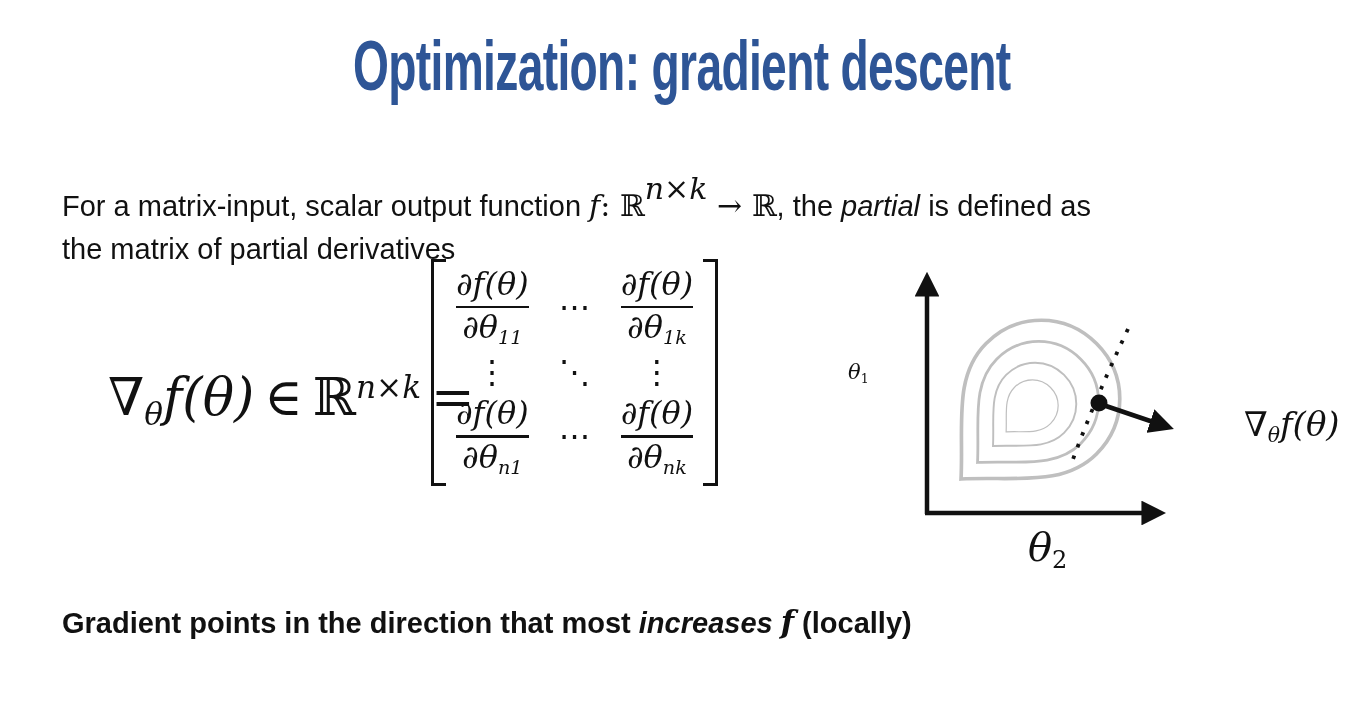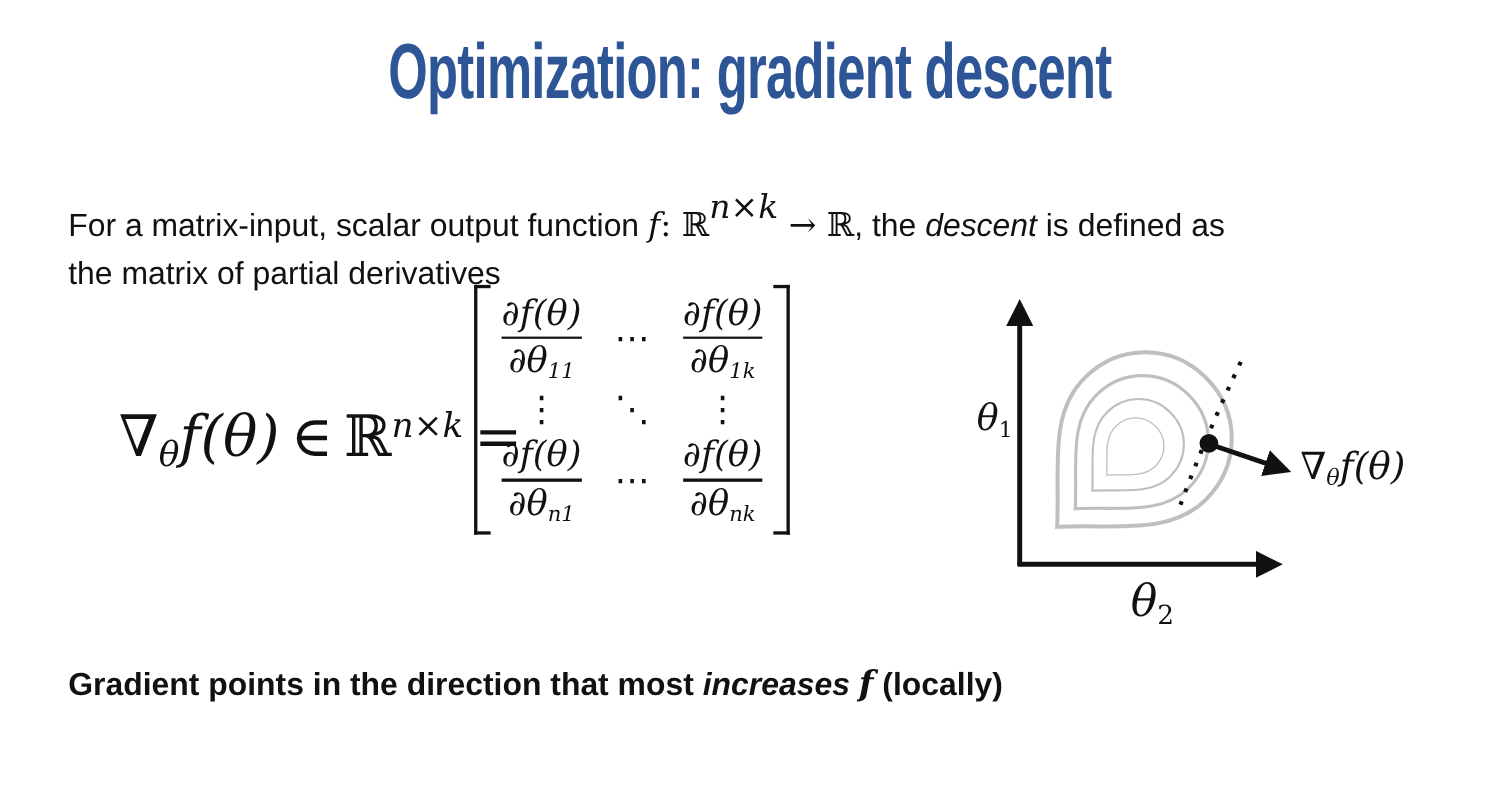--- a/index.html
+++ b/index.html
@@ -134,23 +134,23 @@
     top: 255px;
     width: 523px;
     height: 325px;
   }
   .dg-label {
     position: absolute;
     font-family: "DejaVu Serif", "DejaVu Sans", serif;
     font-style: italic;
     white-space: nowrap;
   }
-  .lbl-theta1 { left: 848px; top: 360px; font-size: 33px; margin-left: 40px; }
+  .lbl-theta1 { left: 848px; top: 360px; font-size: 21px; }
   .lbl-theta2 { left: 1028px; top: 524px; font-size: 40px; }
-  .lbl-grad   { left: 1182px; top: 404px; font-size: 34px; text-align: right; }
+  .lbl-grad   { left: 1244px; top: 404px; font-size: 34px; text-align: right; }
 
   
   .footer-line {
     position: absolute;
     left: 62px;
     top: 601px;
     font-size: 29px;
     line-height: 42px;
     white-space: nowrap;
     font-weight: bold;
@@ -159,21 +159,21 @@
   .em-sans { font-style: italic; }
 </style>
 </head>
 <body>
 
 <div class="title-wrap">
   <div class="title">Optimization: gradient descent</div>
 </div>
 
 <div class="intro">
-  <div><span>For a matrix-input, scalar output function </span><span class="math imath">f</span><span class="math-up imath">: </span><span class="math-up imath">ℝ</span><span class="math imath supx">n×k</span><span class="math-up imath"> → </span><span class="math-up imath">ℝ</span><span>, the </span><span class="em-sans">descent</span><span> is defined as</span></div>
+  <div><span>For a matrix-input, scalar output function </span><span class="math imath">f</span><span class="math-up imath">: </span><span class="math-up imath">ℝ</span><span class="math imath supx">n×k</span><span class="math-up imath"> → </span><span class="math-up imath">ℝ</span><span>, the </span><span class="em-sans">partial</span><span> is defined as</span></div>
   <div>the matrix of partial derivatives</div>
 </div>
 
 <div class="eq-lhs"><span class="math-up">∇</span><span class="math subx">θ</span><span class="math">f(θ)</span><span class="sp"></span><span class="math-up">∈</span><span class="sp"></span><span class="math-up">ℝ</span><span class="math supx">n×k</span><span class="sp"></span><span class="math-up">=</span></div>
 
 <div class="matrix">
   <div class="bracket bl"></div>
   <div class="mgrid">
 
     <span class="frac">

